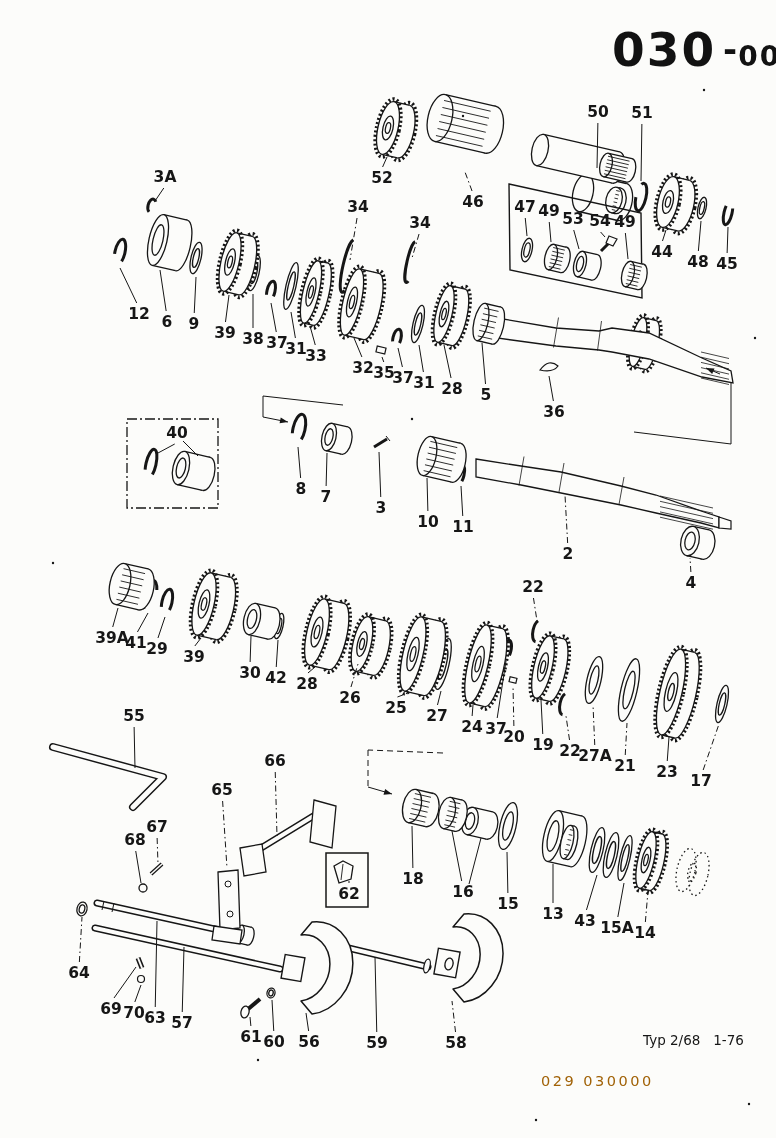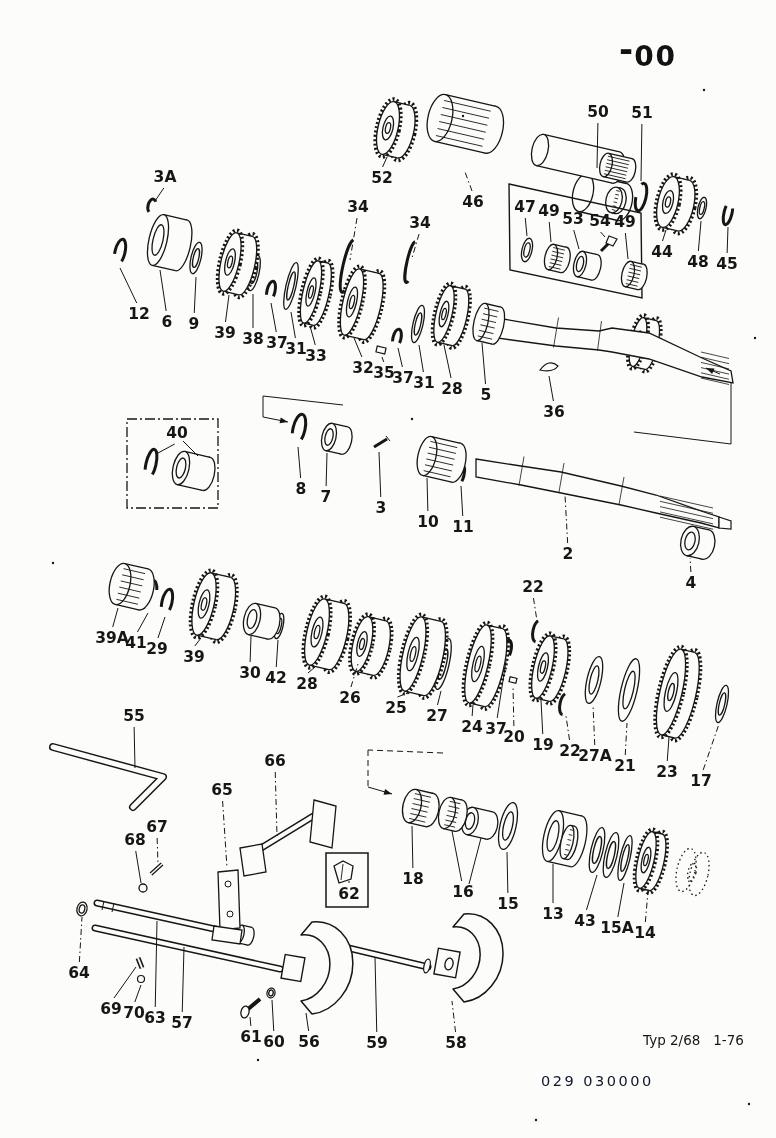--- a/index.html
+++ b/index.html
@@ -6,21 +6,21 @@
   .page{position:relative;width:776px;height:1138px;background:#fcfcfa;
         font-family:"DejaVu Sans",sans-serif;overflow:hidden;margin:0 auto;
         box-shadow:0 0 4px rgba(0,0,0,.4);}
   svg.diagram{position:absolute;left:0;top:0;}
   .title{position:absolute;left:612px;top:26px;display:flex;align-items:flex-start;
          color:#121212;font-weight:bold;}
   .title .main{font-size:47px;line-height:1;letter-spacing:2px;}
   .title .dash{font-size:34px;margin:3px 1px 0 7px;}
   .title .sub{font-size:28px;margin-top:14px;letter-spacing:2px;}
   .footer-code{position:absolute;left:643px;top:1032px;font-size:13.5px;color:#161616;white-space:pre;text-align:center;}
-  .footer-number{position:absolute;left:541px;top:1073px;font-size:14.5px;color:#0f172a;letter-spacing:2.5px;}
+  .footer-number{position:absolute;left:541px;top:1073px;font-size:14.5px;color:#a16207;letter-spacing:2.5px;}
 </style>
 </head>
 <body>
 
 <div class="page">
   <svg class="diagram" id="dwg" width="776" height="1138" viewBox="0 0 776 1138">
       <ellipse cx="728" cy="213" rx="4" ry="12" transform="rotate(13 728 213)" fill="none" stroke="#161616" stroke-width="3" pathLength="100" stroke-dasharray="72 28" stroke-dashoffset="10"></ellipse>
       <ellipse cx="702" cy="208" rx="4" ry="11" transform="rotate(13 702 208)" fill="#fcfcfa" stroke="#161616" stroke-width="1.3"></ellipse>
       <ellipse cx="702" cy="208" rx="2.2" ry="6.6" transform="rotate(13 702 208)" fill="none" stroke="#161616" stroke-width="1.3"></ellipse>
       <ellipse cx="683.584" cy="205.6" rx="11.3" ry="28.6" transform="rotate(13 683.584 205.6)" fill="none" stroke="#161616" stroke-width="3.6" stroke-dasharray="2 2.3"></ellipse>
@@ -638,18 +638,19 @@
         <text x="274" y="1042" text-anchor="middle" dominant-baseline="central">60</text>
         <line x1="308.64" y1="1031" x2="306" y2="1013" stroke="#161616" stroke-width="1" stroke-dasharray="none"></line>
         <text x="309" y="1042" text-anchor="middle" dominant-baseline="central">56</text>
         <line x1="376.76" y1="1032" x2="375" y2="957" stroke="#161616" stroke-width="1" stroke-dasharray="none"></line>
         <text x="377" y="1043" text-anchor="middle" dominant-baseline="central">59</text>
         <line x1="455.52" y1="1032" x2="452" y2="1001" stroke="#161616" stroke-width="1" stroke-dasharray="6 3 1.5 3"></line>
         <text x="456" y="1043" text-anchor="middle" dominant-baseline="central">58</text>
       </g>
     </svg>
   <div class="title">
+    <span class="main">030</span>
     <span class="dash">-</span>
     <span class="sub">00</span>
   </div>
   <div class="footer-code">Typ 2/68   1-76</div>
   <div class="footer-number">029 030000</div>
 </div>
 
 </body></html>

